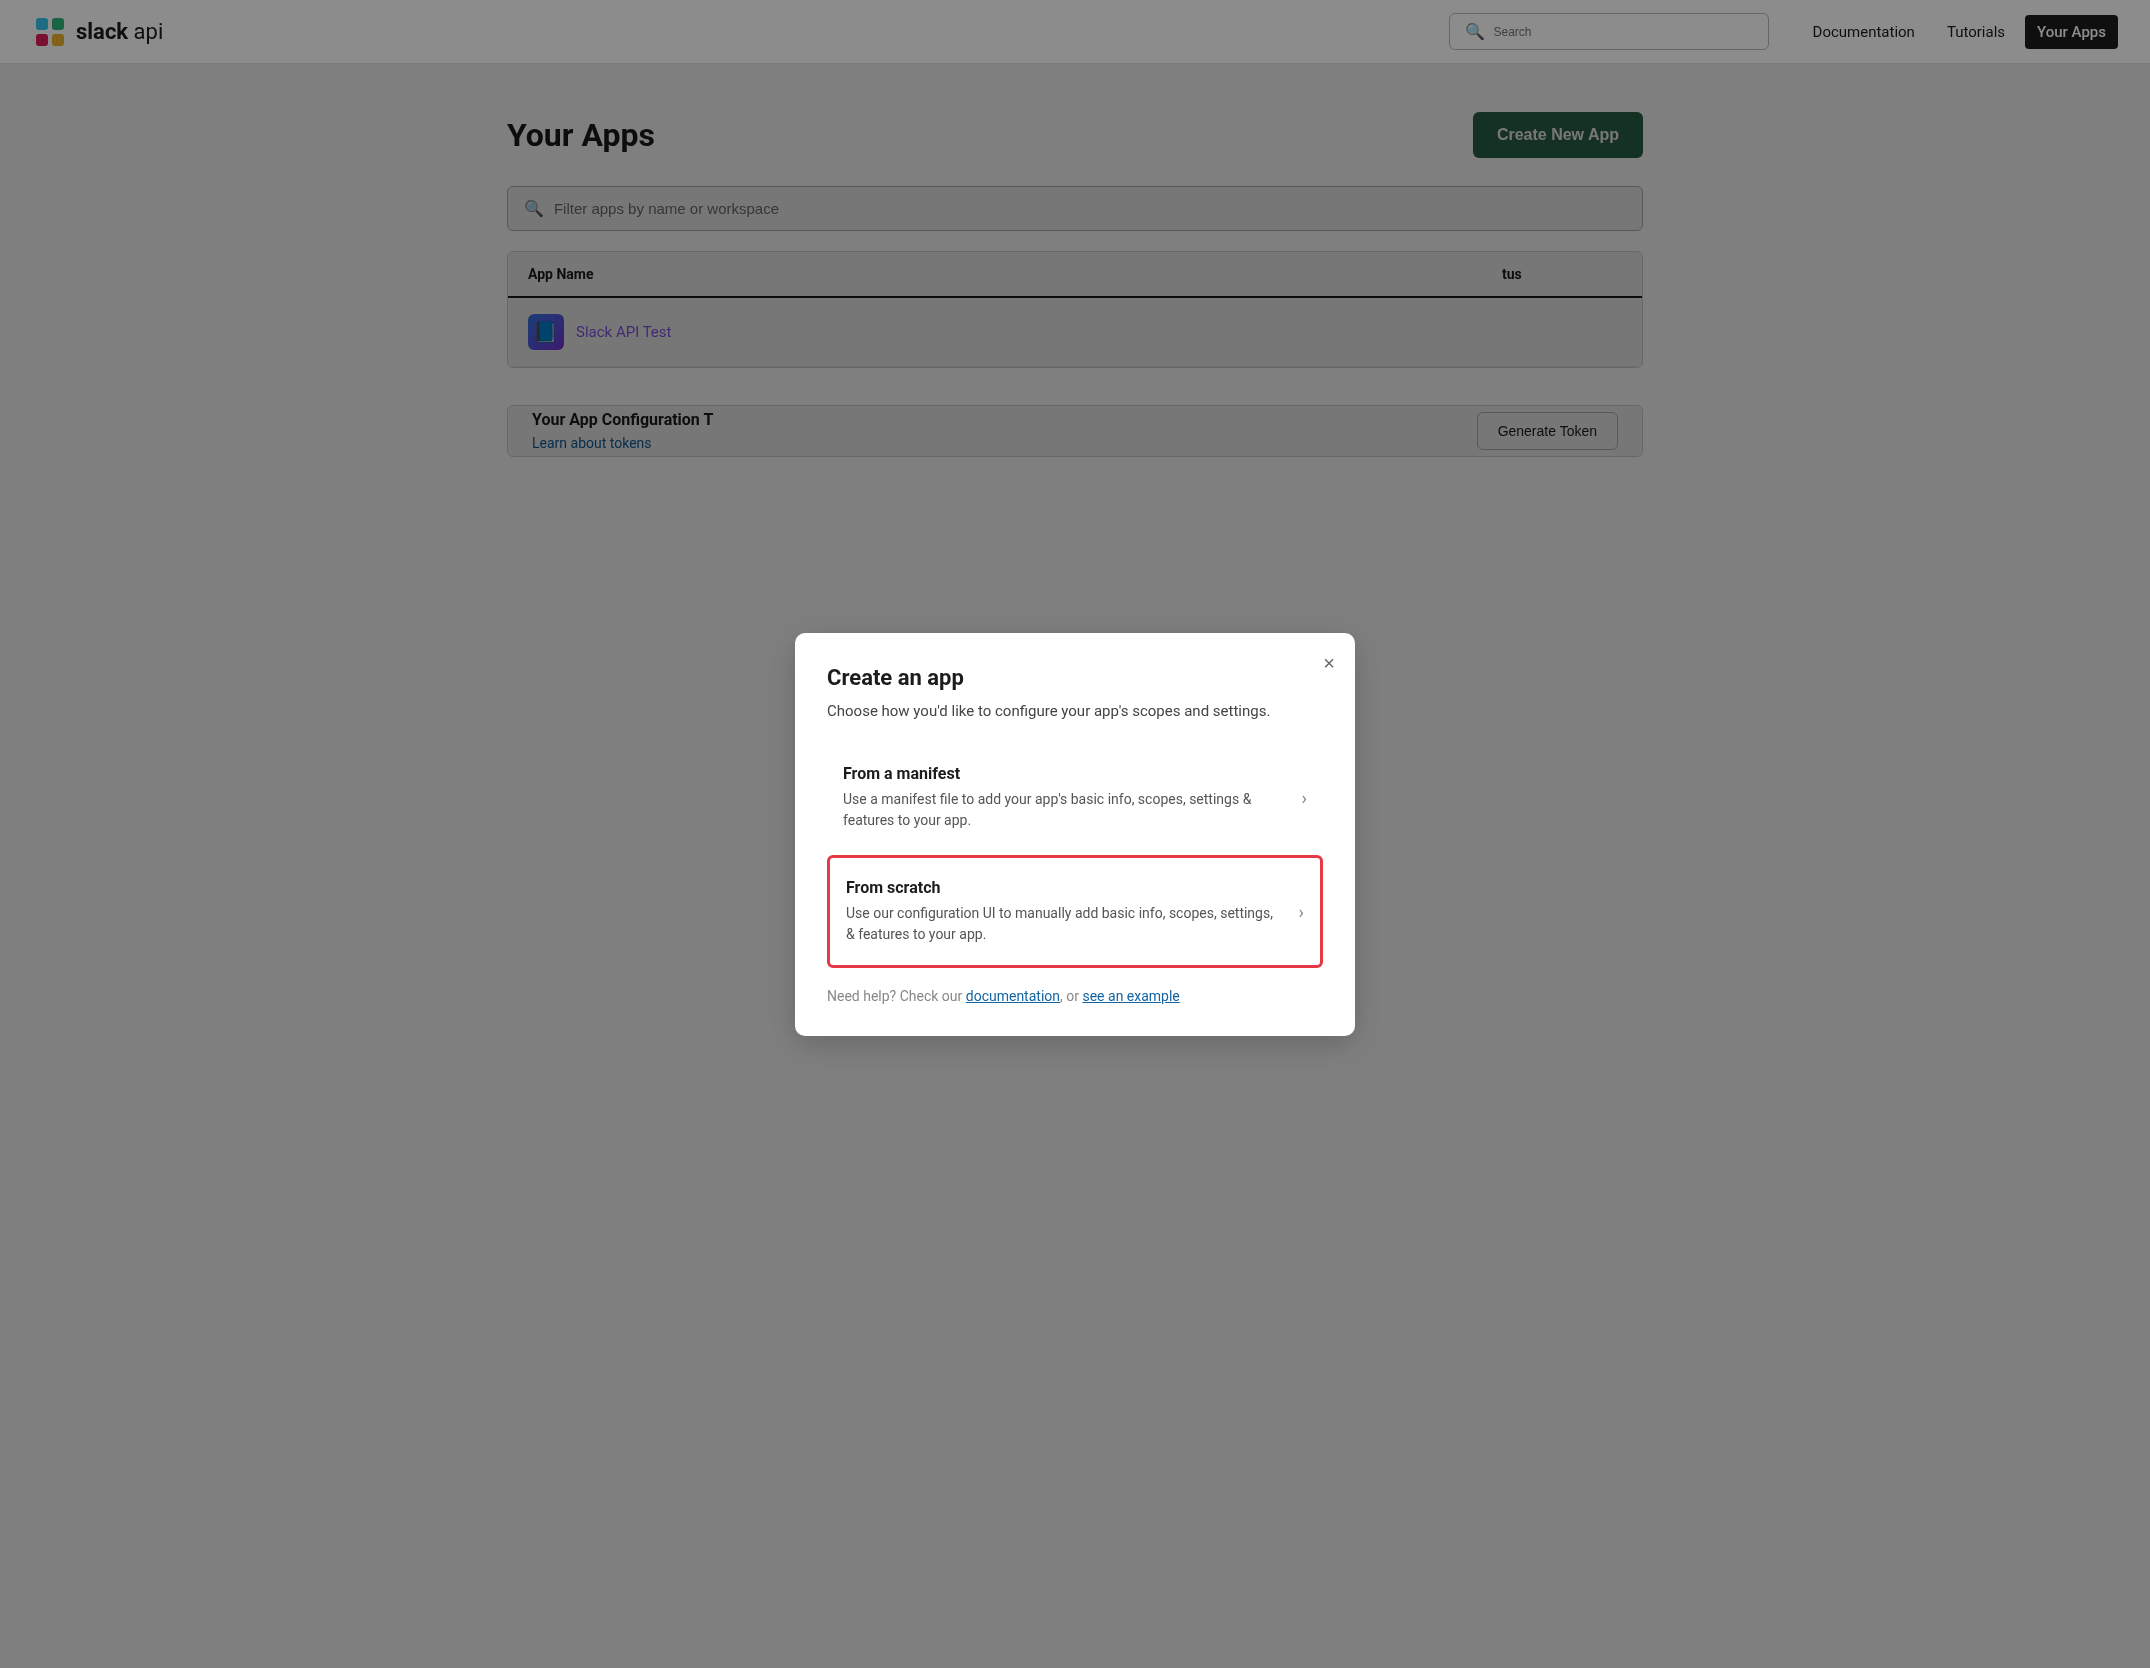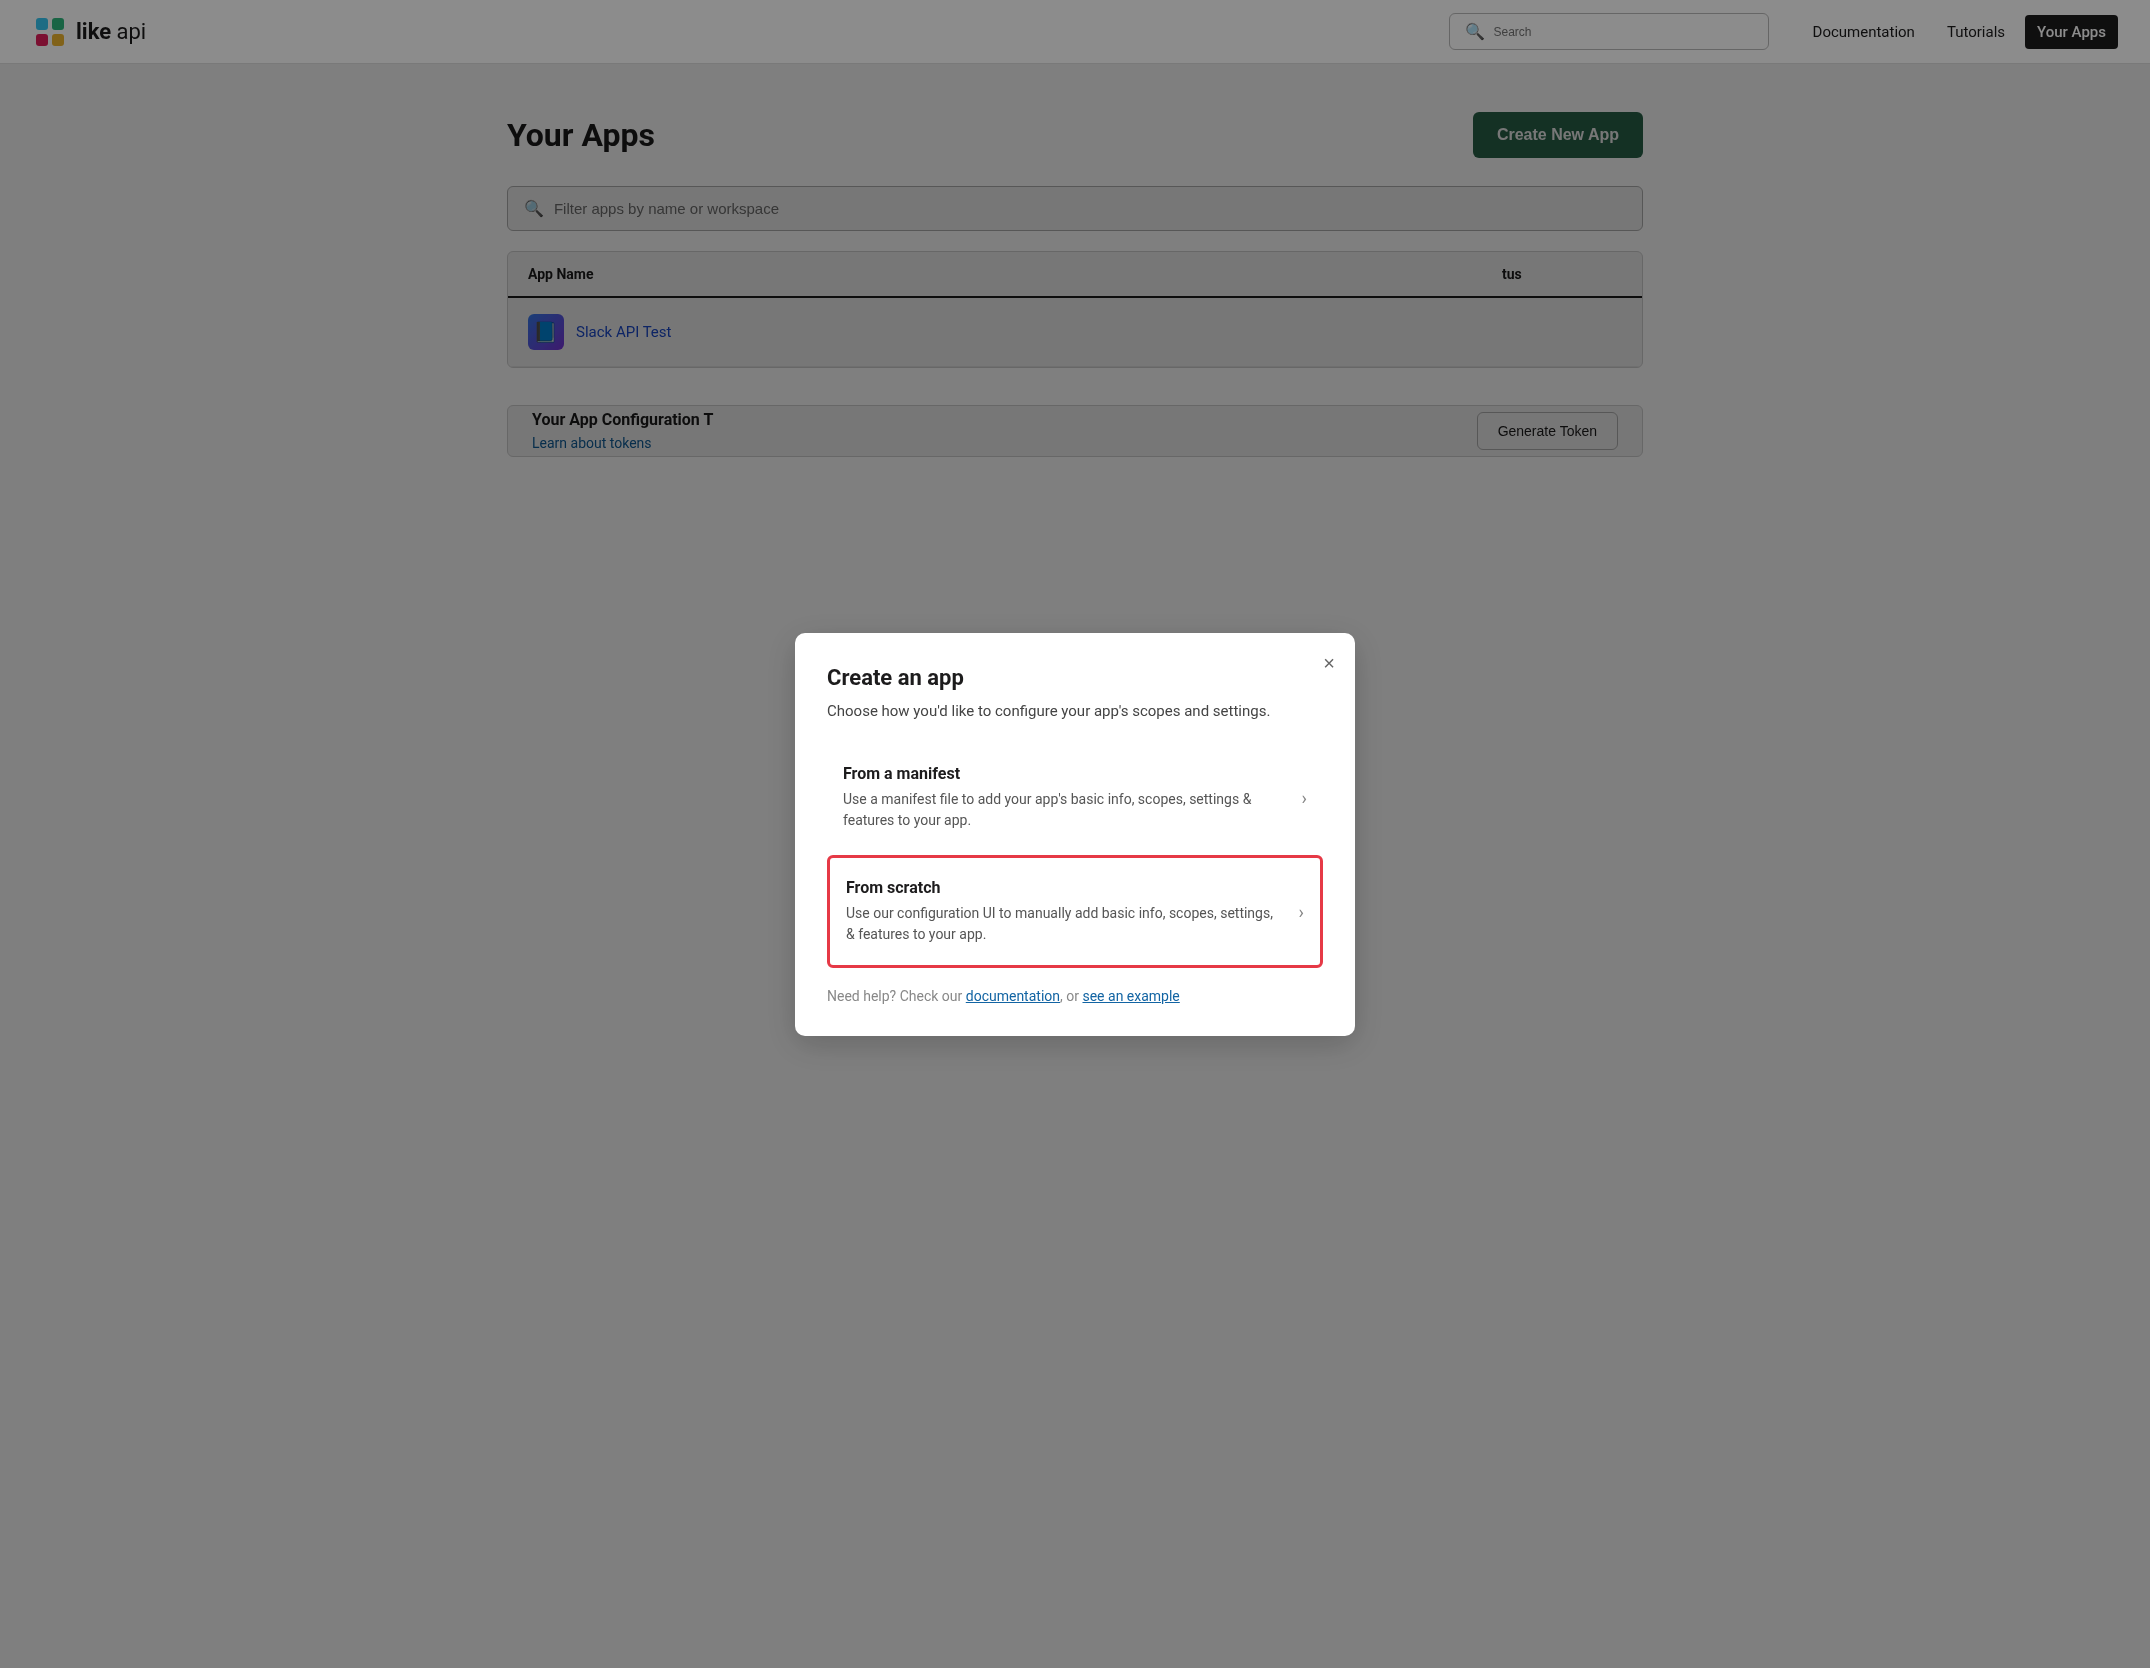--- a/index.html
+++ b/index.html
@@ -154,21 +154,21 @@
       margin-right: 12px;
       background: linear-gradient(135deg, #3a86ff, #8338ec);
       border-radius: 6px;
       display: flex;
       align-items: center;
       justify-content: center;
       font-size: 20px;
     }
     .app-name {
       font-size: 15px;
-      color: #1d4ed8;
+      color: #8b5cf6;
     }
     .config-section {
       background: #fff;
       border: 1px solid #ddd;
       border-radius: 6px;
       padding: 4px 24px;
       display: flex;
       align-items: center;
       justify-content: space-between;
     }
@@ -285,21 +285,21 @@
 <nav class="navbar">
   <div class="nav-logo">
 
     <svg class="slack-logo-icon" viewBox="0 0 36 36" xmlns="http://www.w3.org/2000/svg">
       <rect x="4" y="4" width="12" height="12" rx="3" fill="#36C5F0"></rect>
       <rect x="20" y="4" width="12" height="12" rx="3" fill="#2EB67D"></rect>
       <rect x="4" y="20" width="12" height="12" rx="3" fill="#E01E5A"></rect>
       <rect x="20" y="20" width="12" height="12" rx="3" fill="#ECB22E"></rect>
     </svg>
     <span class="nav-logo-text">
-      <strong>like</strong><span> api</span>
+      <strong>slack</strong><span> api</span>
     </span>
   </div>
 
   <div class="nav-search">
     <span>🔍</span>
     <input type="text" placeholder="Search" style="">
   </div>
 
   <div class="nav-links">
     <a class="nav-link" href="#">Documentation</a>

